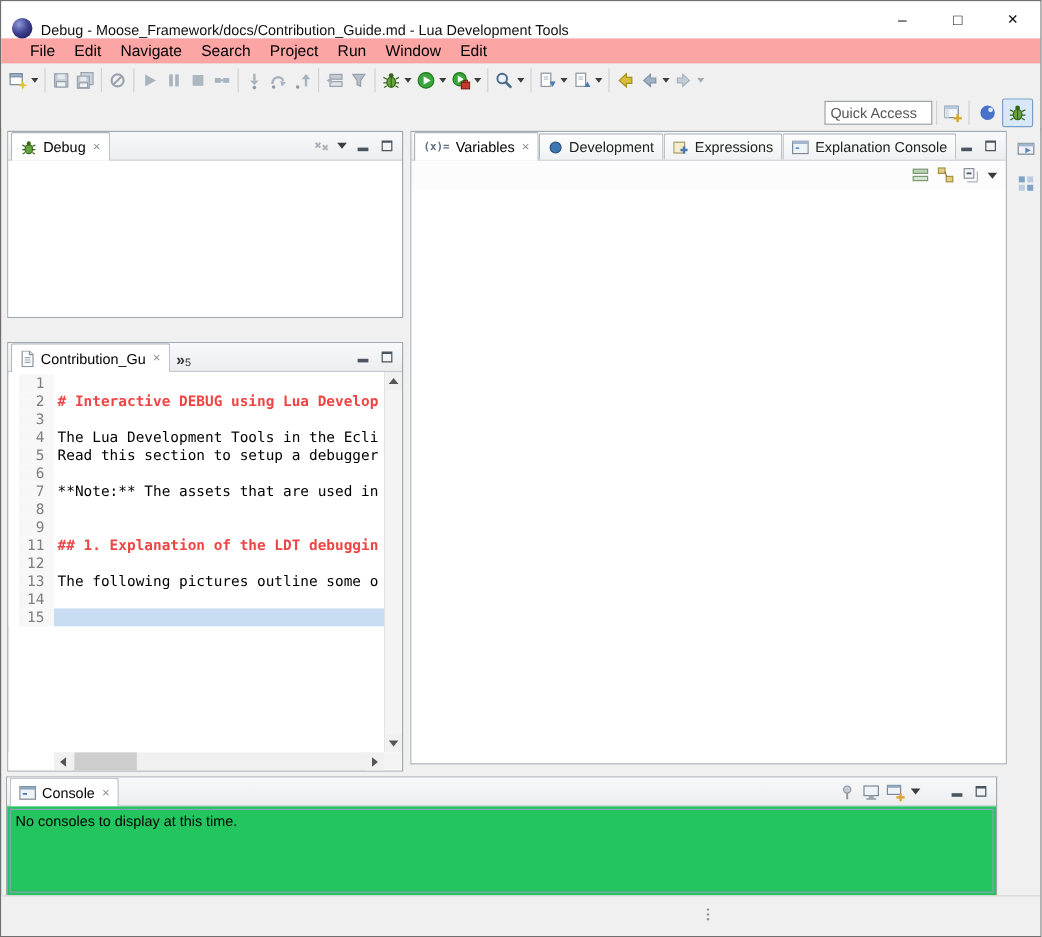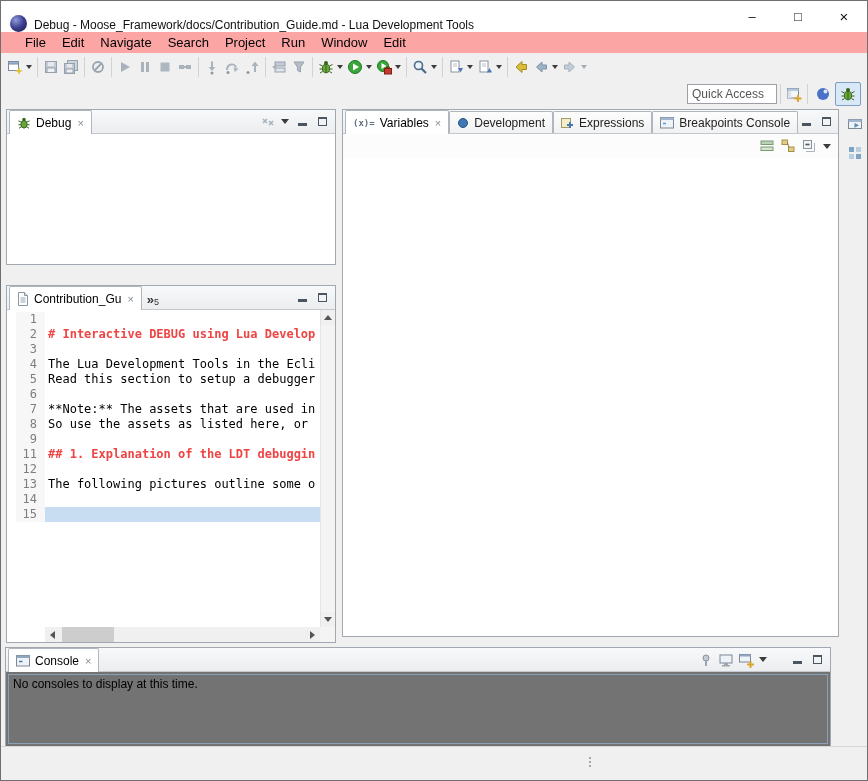--- a/index.html
+++ b/index.html
@@ -93,21 +93,21 @@
 
   
   .var-glyph { font-family:"DejaVu Sans Mono",monospace; font-size:9px; font-weight:bold; color:#5d6d7a; }
 
   
   .tab-overflow { display:flex; align-items:flex-end; padding:0 5px 2px 5px; font-size:13px;
                   font-weight:bold; color:#333; }
   .tab-overflow sub { font-size:9px; font-weight:normal; }
 
   
-  .console-body { flex:1; position:relative; background:#737373; }
+  .console-body { flex:1; position:relative; background:#22c55e; }
   .console-viewer { position:absolute; left:2px; right:2px; top:2px; bottom:3px;
                     border:1px solid #8ba0b6; padding:2px 4px; font-size:12px; color:#000; }
 
   
   .edge-strip { position:absolute; right:0; top:2px; width:25px; bottom:0; background:#f0f0f0;
                 display:flex; flex-direction:column; align-items:center; padding-top:5px; gap:9px; }
   .edge-btn { width:20px; height:20px; display:flex; align-items:center; justify-content:center; }
 
   
   .statusbar { position:absolute; left:0; right:0; bottom:0; height:34px; background:#f0f0f0;
@@ -434,21 +434,20 @@
             <div class="ed-row">
               <span class="ln">6</span>
               <span class="lt"></span>
             </div>
             <div class="ed-row">
               <span class="ln">7</span>
               <span class="lt">**Note:** The assets that are used in</span>
             </div>
             <div class="ed-row">
               <span class="ln">8</span>
-              <span class="lt">So use the assets as listed here, or </span>
             </div>
             <div class="ed-row">
               <span class="ln">9</span>
               <span class="lt"></span>
             </div>
             <div class="ed-row">
               <span class="ln">11</span>
               <span class="lt heading">## 1. Explanation of the LDT debuggin</span>
             </div>
             <div class="ed-row">
@@ -513,21 +512,21 @@
               <rect x="6" y="7" width="6" height="2" fill="#4a78b5"></rect>
             </svg>
           <span>Expressions</span>
         </div>
         <div class="tab">
           <svg width="14" height="12">
               <rect x="0.5" y="0.5" width="13" height="10.5" fill="#eef3f8" stroke="#7d8894"></rect>
               <rect x="0.5" y="0.5" width="13" height="2.5" fill="#9fb6ce"></rect>
               <line x1="3" y1="6.5" x2="6" y2="6.5" stroke="#5b9bd5" stroke-width="1.5"></line>
             </svg>
-          <span>Breakpoints Console</span>
+          <span>Explanation Console</span>
         </div>
         <div class="tabbar-tools">
           <div class="vbtn">
               <span class="ic-min"></span>
             </div>
           <div class="vbtn">
               <span class="ic-max"></span>
             </div>
         </div>
       </div>

